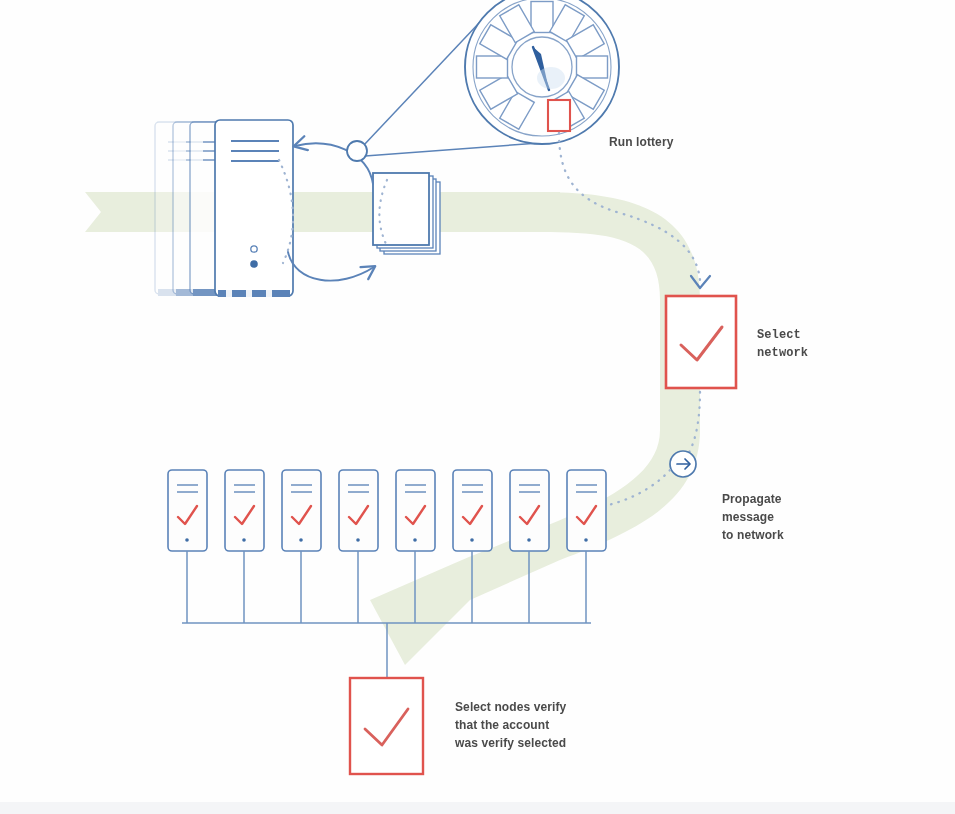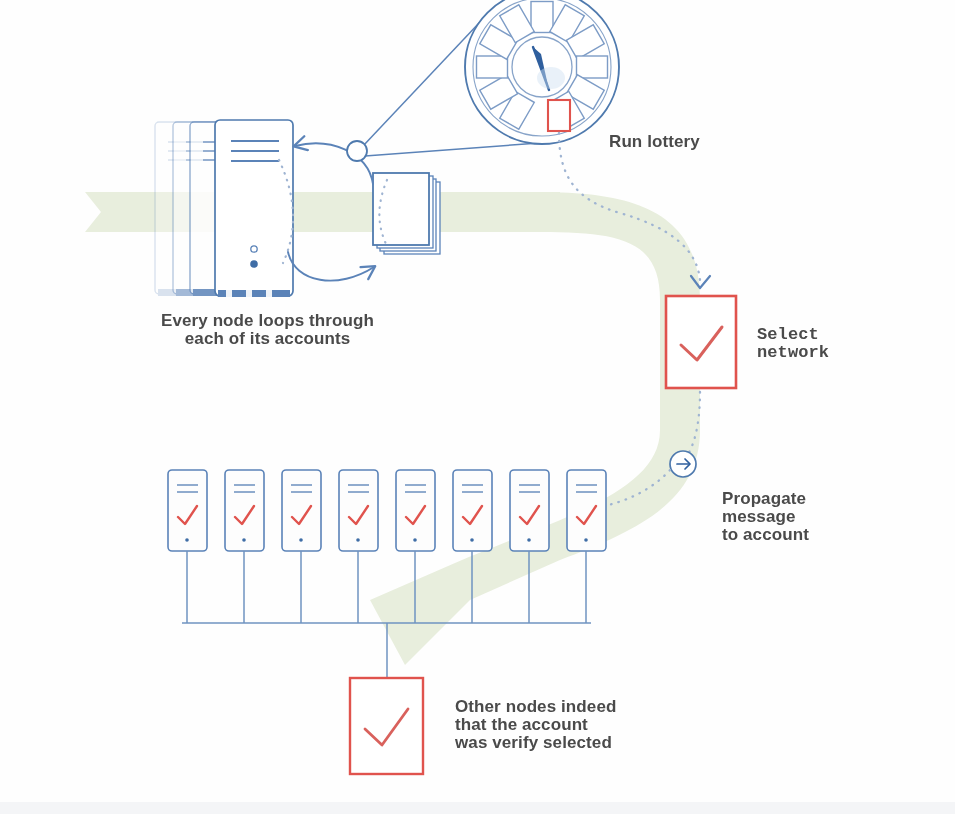--- a/index.html
+++ b/index.html
@@ -25,21 +25,21 @@
     left: 0;
     top: 0;
     width: 955px;
     height: 814px;
   }
   .label-text {
     position: absolute;
     font-family: "Liberation Sans", sans-serif;
     font-weight: bold;
     color: #4a4a4a;
-    font-size: 17px;
+    font-size: 12px;
     line-height: 18px;
     letter-spacing: 0.1px;
     white-space: pre;
   }
   .label-center {
     text-align: center;
   }
   #footer-band {
     position: absolute;
     left: 0;
@@ -282,23 +282,22 @@
 
     <g>
       <rect x="350" y="678" width="73" height="96" fill="#ffffff" stroke="#e0534d" stroke-width="2.4"></rect>
       <path d="M365,729 L382,745 L408,709" fill="none" stroke="#d9615c" stroke-width="2.8" stroke-linecap="round" stroke-linejoin="round"></path>
     </g>
 
   </svg>
 
   <div class="label-text" style="left:609px; top:133px;">Run lottery</div>
 
-  <div class="label-text label-center" style="left:150px; top:312px; width:235px;"><span>Every node loops through</span><br><span>each of its accounts</span></div>
 
   <div class="label-text" style="left:757px; top:326px;font-family:Liberation Mono, monospace;"><span>Select</span><br><span>network</span></div>
 
-  <div class="label-text" style="left:722px; top:490px;"><span>Propagate</span><br><span>message</span><br><span>to account</span></div>
-
-  <div class="label-text" style="left:455px; top:698px;"><span>Other nodes indeed</span><br><span>that the account</span><br><span>was verify selected</span></div>
+  <div class="label-text" style="left:722px; top:490px;"><span>Propagate</span><br><span>message</span><br><span>to network</span></div>
+
+  <div class="label-text" style="left:455px; top:698px;"><span>Select nodes verify</span><br><span>that the account</span><br><span>was verify selected</span></div>
 
   <div id="footer-band"></div>
 
 </div>
 
 </body></html>

